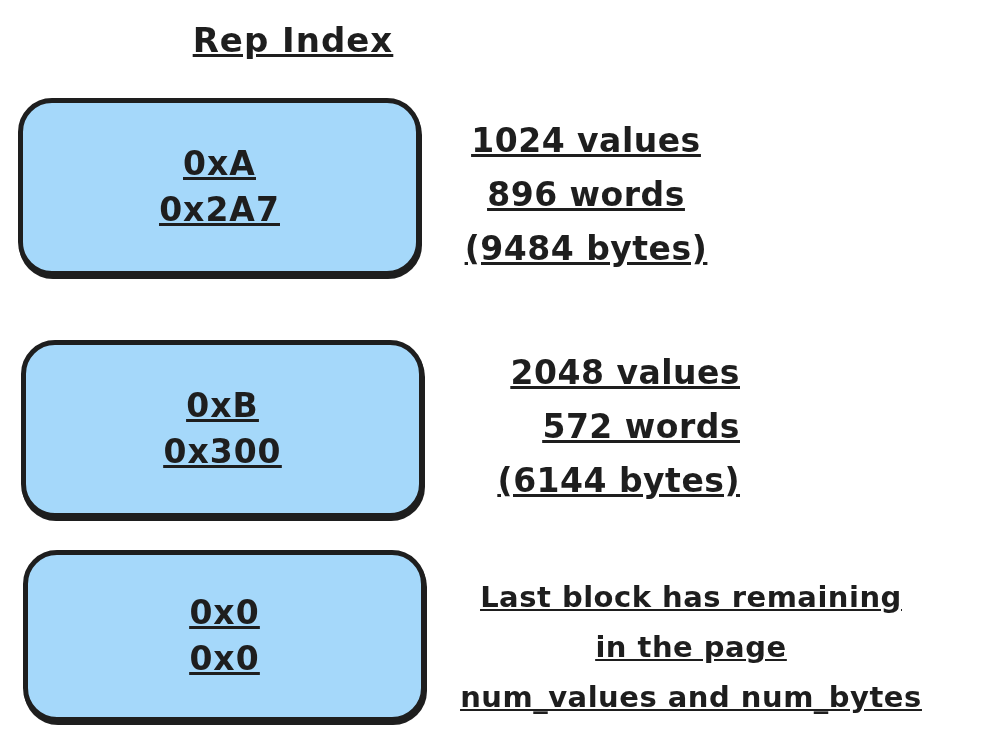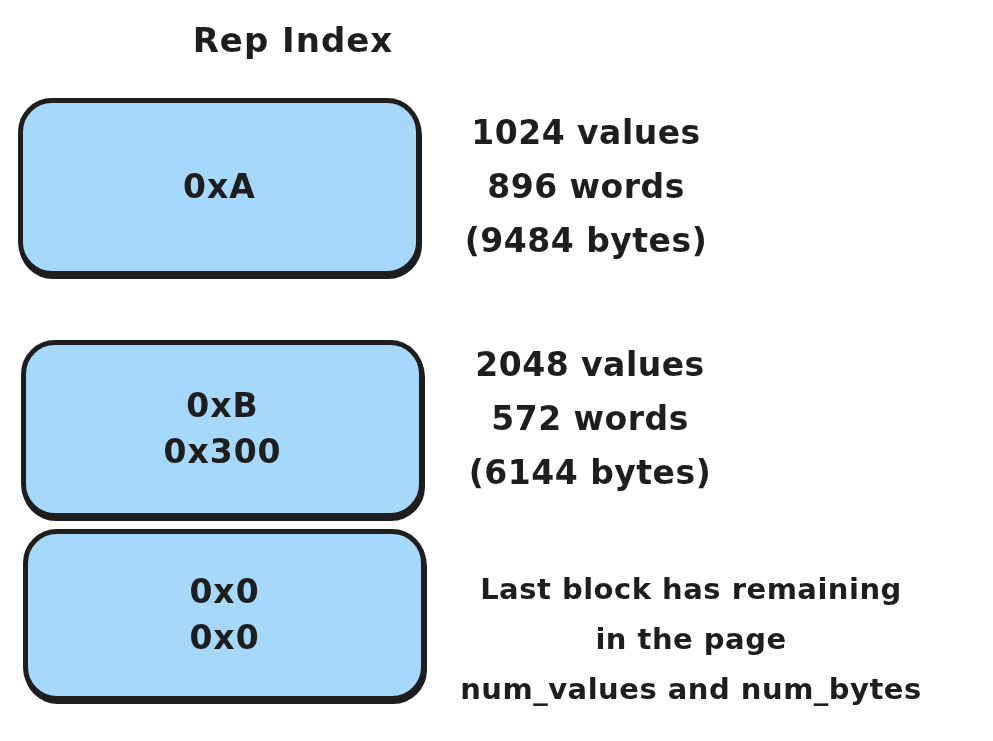--- a/index.html
+++ b/index.html
@@ -1,15 +1,15 @@
 <!DOCTYPE html>
 <html style="--background: #ffffff; --box-fill: #a5d8fa; --box-border: #1e1e1e; --text: #1e1e1e;"><head>
 <meta charset="utf-8">
 <style>
-  * { margin: 0; padding: 0; box-sizing: border-box; }
+  * { margin: 0; padding: 0; box-sizing: border-box; text-decoration: underline; }
   html, body {
     width: 993px; height: 741px;
     background: var(--background, #ffffff);
     font-family: "DejaVu Sans", cursive;
     overflow: hidden;
   }
   .canvas {
     position: relative;
     width: 993px; height: 741px;
     color: var(--text, #1e1e1e);
@@ -38,47 +38,49 @@
   }
   .block-line {
     font-size: 33px;
     font-weight: 600;
     letter-spacing: 1px;
     line-height: 1.1;
     color: var(--text, #1e1e1e);
   }
   #block-1 { left: 18px; top: 98px; }
   #block-2 { left: 21px; top: 340px; }
-  #block-3 { left: 23px; top: 529px; height: 172px; }
+  #block-3 { left: 23px; top: 550px; height: 172px; }
   .annotation {
     position: absolute;
     text-align: center;
     font-weight: 600;
+    margin-top: 8px;
   }
   .annotation .ann-line {
     font-size: 33px;
     line-height: 54px;
     letter-spacing: 0.5px;
     white-space: nowrap;
     color: var(--text, #1e1e1e);
   }
   #annotation-1 { left: 436px; top: 106px; width: 300px; }
-  #annotation-2 { left: 440px; top: 338px; width: 300px; }
+  #annotation-2 { left: 440px; top: 338px; width: 300px; text-align: right; }
   #annotation-3 { left: 448px; top: 564px; width: 486px; }
   #annotation-3 .ann-line { line-height: 50px; font-size: 29px; text-align: center; }
 </style>
 </head>
 <body>
 
 <div class="canvas">
 
   <div class="diagram-title">Rep Index</div>
 
   <div class="block" id="block-1">
     <div class="block-line">0xA</div>
+    <div class="block-line">0x2A7</div>
   </div>
   <div class="annotation" id="annotation-1">
     <div class="ann-line">1024 values</div>
     <div class="ann-line">896 words</div>
     <div class="ann-line">(9484 bytes)</div>
   </div>
 
   <div class="block" id="block-2">
     <div class="block-line">0xB</div>
     <div class="block-line">0x300</div>

